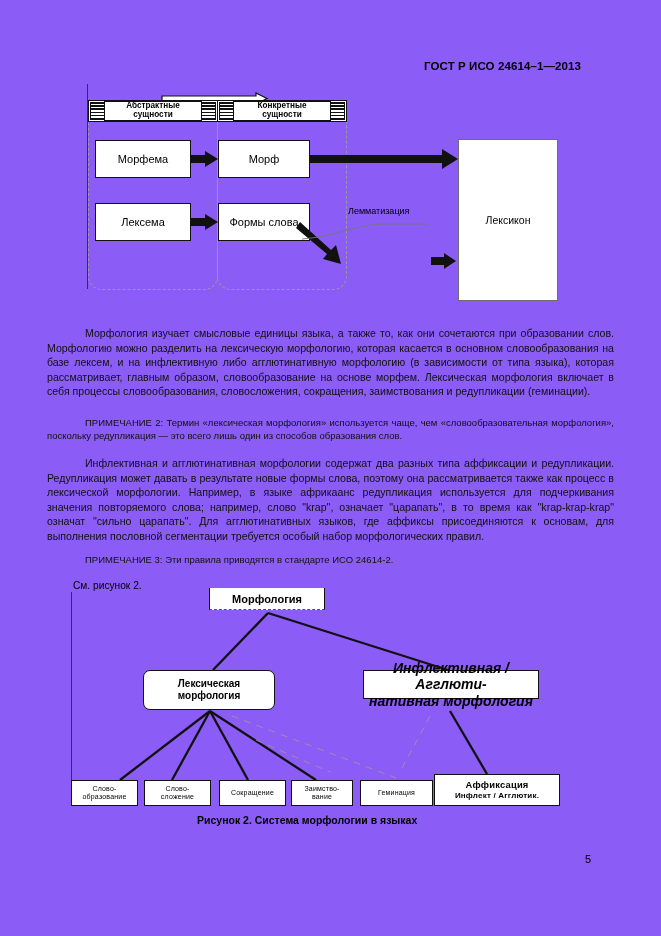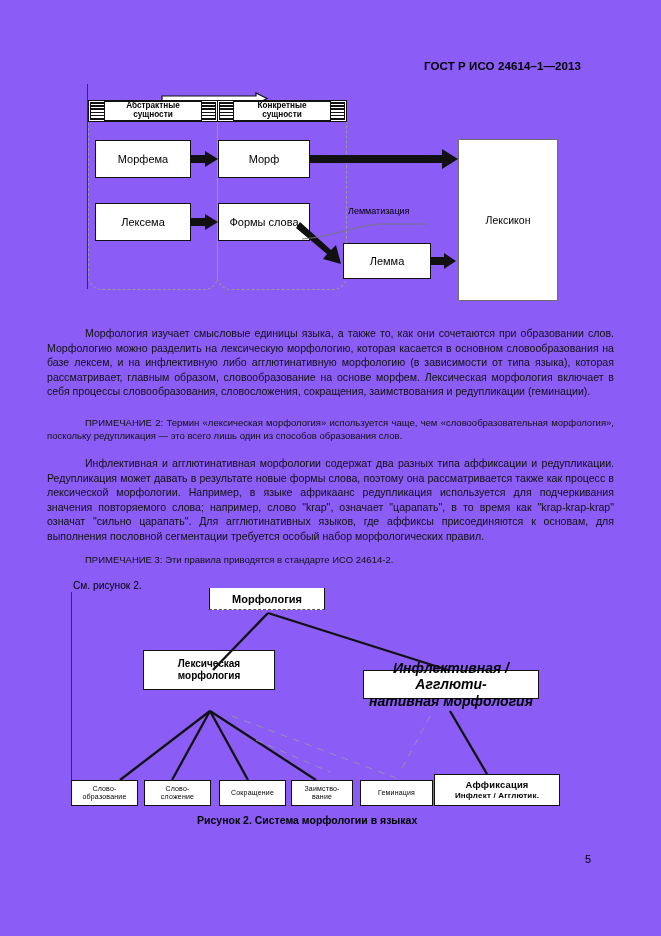--- a/index.html
+++ b/index.html
@@ -226,21 +226,20 @@
     <div class="f1hatch" style="left:329px; top:102px; width:16px; height:18px;"></div>
     <div class="f1title" style="left:233px; top:101px; width:98px; height:20px; white-space:pre-line;">Конкретные
 сущности</div>
 
     <div class="f1lex" style="left:458px; top:119px; width:100px; height:162px;margin-top:20px;">Лексикон</div>
 
     <div class="f1box" style="left:95px; top:140px; width:96px; height:38px;">Морфема</div>
     <div class="f1box" style="left:95px; top:203px; width:96px; height:38px;">Лексема</div>
     <div class="f1box" style="left:218px; top:140px; width:92px; height:38px;">Морф</div>
     <div class="f1box" style="left:218px; top:203px; width:92px; height:38px;">Формы слова</div>
-    <div class="f1box" style="left:343px; top:243px; width:88px; height:36px;">Лемма</div>
 
     <svg style="position:absolute; left:0; top:0;" width="661" height="300" viewBox="0 0 661 300">
 
       <path d="M191 155 L205 155 L205 151 L218 159 L205 167 L205 163 L191 163 Z" fill="#111"></path>
 
       <path d="M191 218 L205 218 L205 214 L218 222 L205 230 L205 226 L191 226 Z" fill="#111"></path>
 
       <path d="M310 155 L442 155 L442 149 L458 159 L442 169 L442 163 L310 163 Z" fill="#111"></path>
 
       <path d="M300 222 L331 250 L336 245 L341 264 L323 259 L327 254 L296 228 Z" fill="#111"></path>
@@ -260,21 +259,21 @@
   <div class="para" style="top:456px;">Инфлективная и агглютинативная морфологии содержат два разных типа аффиксации и редупликации. Редупликация может давать в результате новые формы слова, поэтому она рассматривается также как процесс в лексической морфологии. Например, в языке африкаанс редупликация используется для подчеркивания значения повторяемого слова; например, слово "krap", означает "царапать", в то время как "krap-krap-krap" означат "сильно царапать". Для агглютинативных языков, где аффиксы присоединяются к основам, для выполнения пословной сегментации требуется  особый набор морфологических правил.</div>
   <div class="note" style="top:553px;">ПРИМЕЧАНИЕ 3: Эти правила приводятся в стандарте ИСО 24614-2.</div>
   <div class="plain" style="left:73px; top:580px;">См. рисунок 2.</div>
 
   <div id="fig2">
 
     <div class="vline" style="left:71px; top:592px; height:208px;"></div>
 
     <div class="f2root" style="left:209px; top:588px; width:116px; height:22px;">Морфология</div>
 
-    <div class="f2box" style="left:143px; top:650px; width:132px; height:40px; font-size:10px; white-space:pre-line;">Лексическая
+    <div class="f2box" style="left:143px; top:670px; width:132px; height:40px; font-size:10px; white-space:pre-line;border-radius:7px;">Лексическая
 морфология</div>
     <div class="f2box" style="left:363px; top:670px; width:176px; height:29px; font-size:14px; white-space:pre-line;font-style:italic;">Инфлективная / Агглюти-
 нативная морфология</div>
 
     <div class="f2leaf" style="left:71px;  top:780px; width:67px; height:26px; white-space:pre-line;">Слово-
 образование</div>
     <div class="f2leaf" style="left:144px; top:780px; width:67px; height:26px; white-space:pre-line;">Слово-
 сложение</div>
     <div class="f2leaf" style="left:219px; top:780px; width:67px; height:26px; white-space:pre-line;">Сокращение</div>
     <div class="f2leaf" style="left:291px; top:780px; width:62px; height:26px; white-space:pre-line;">Заимство-

